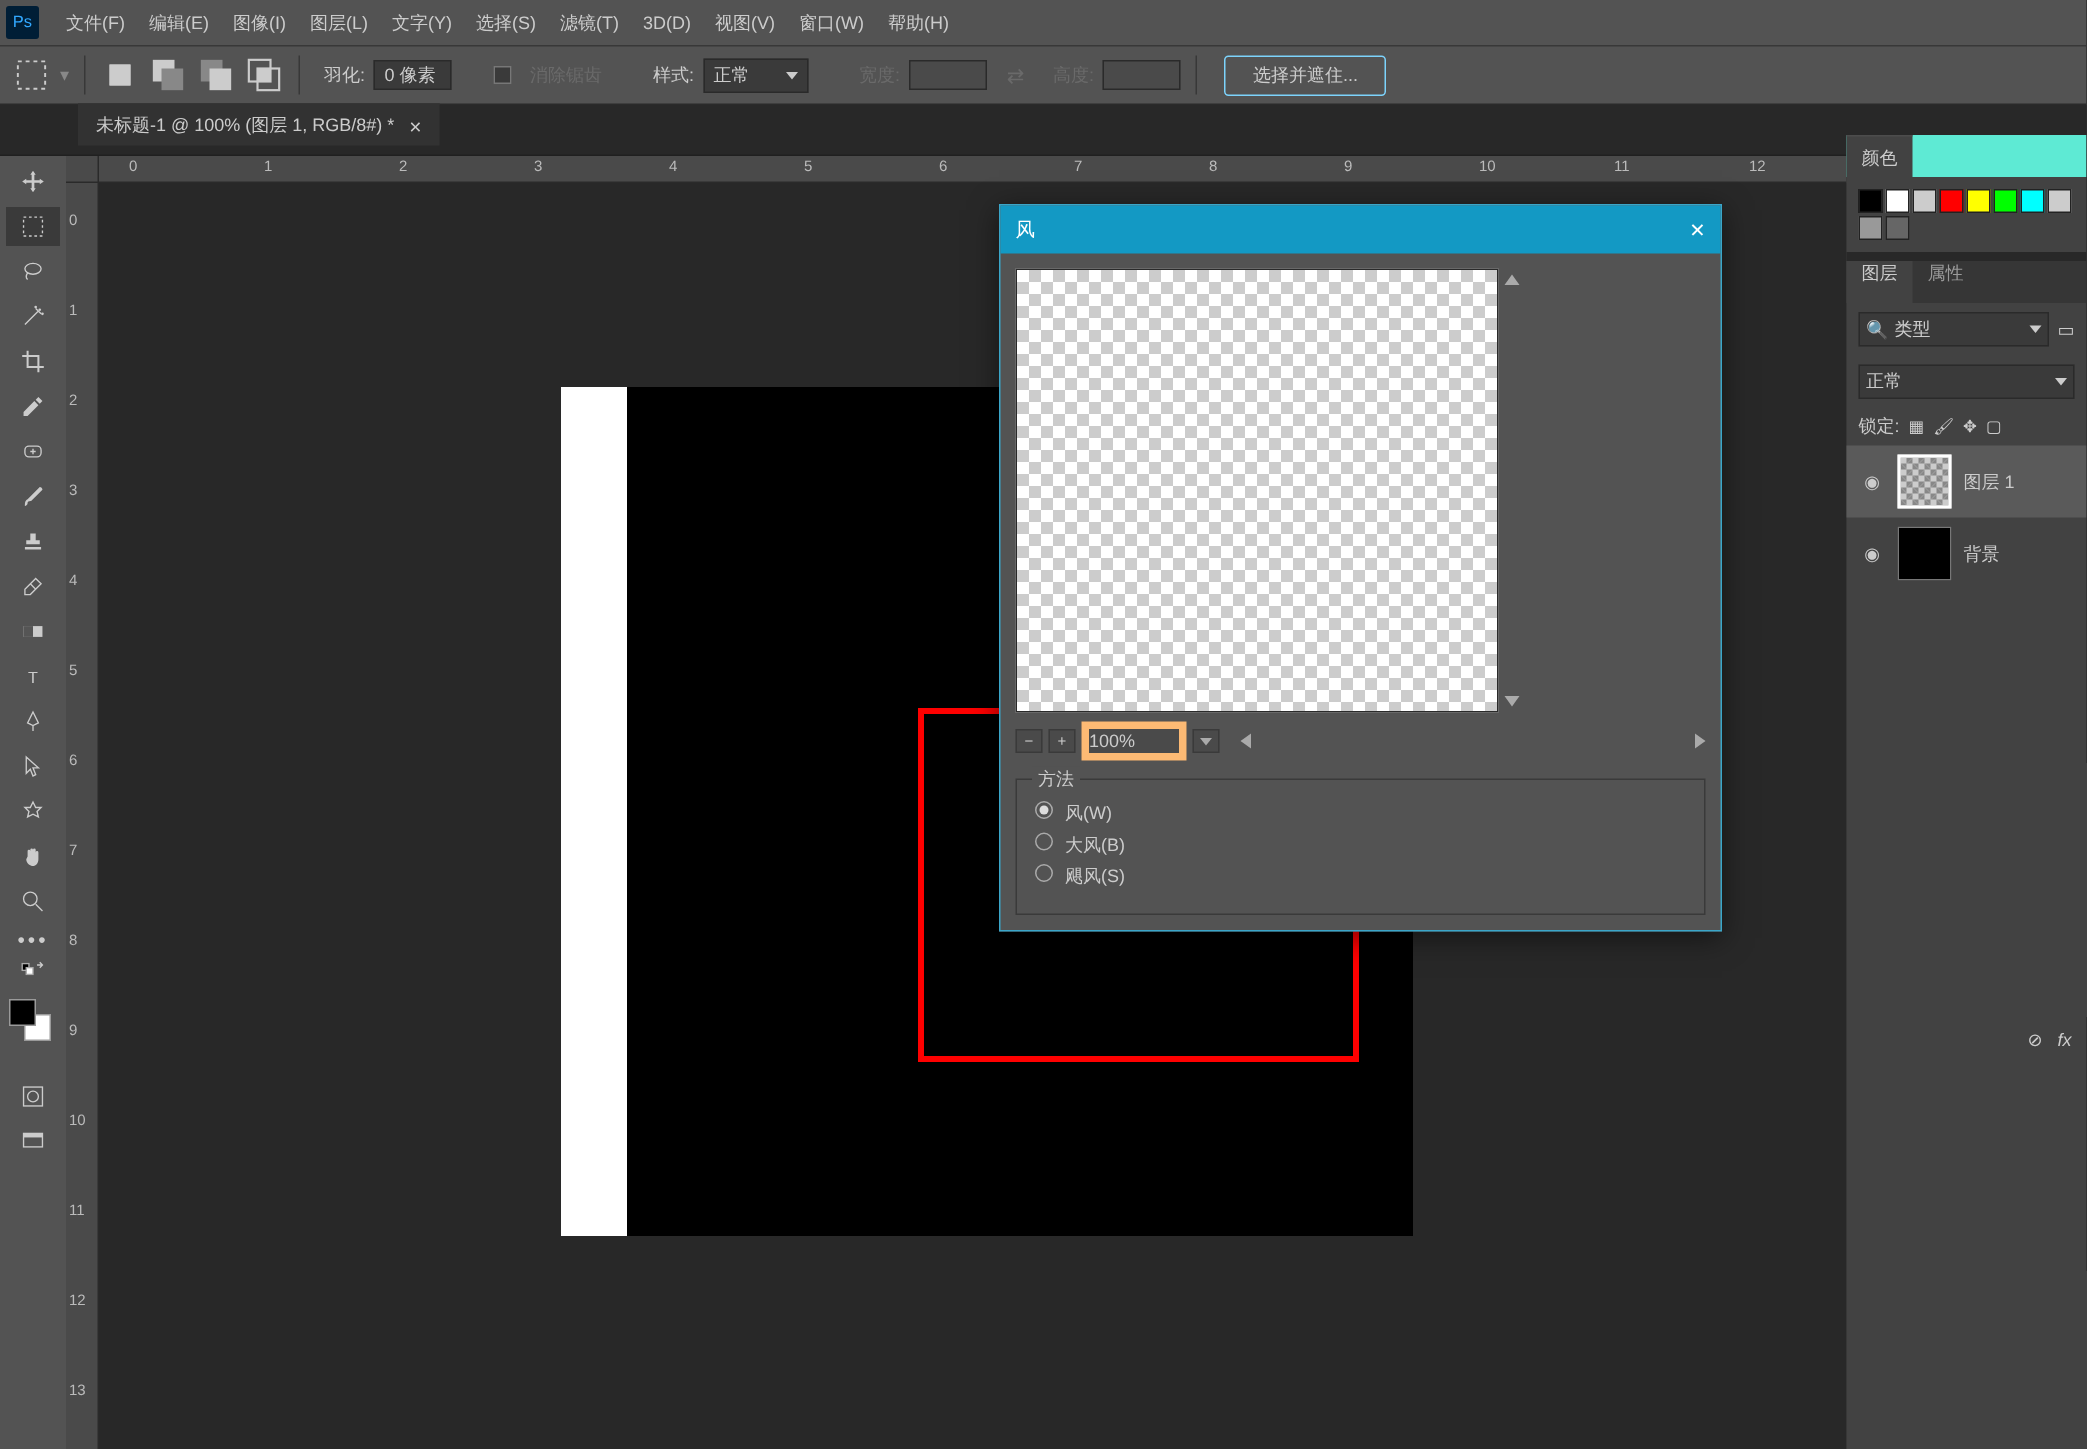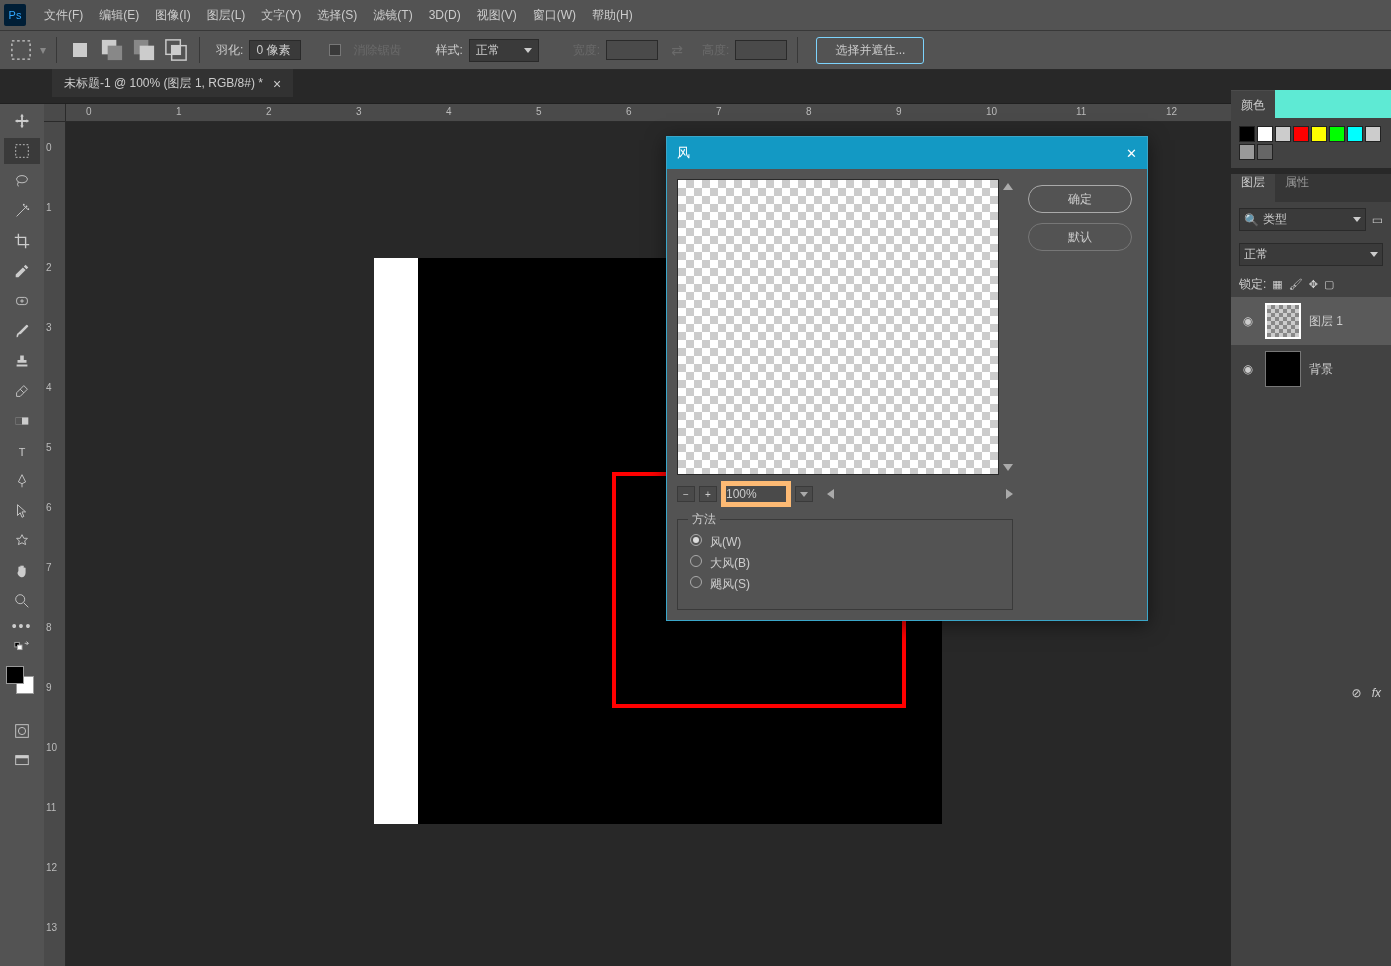--- a/index.html
+++ b/index.html
@@ -368,24 +368,20 @@
             <div class="radio"></div>
             <span>大风(B)</span>
           </div>
         <div class="radio-row">
             <div class="radio"></div>
             <span>飓风(S)</span>
           </div>
       </div>
 
     </div>
-    <div class="dlg-right">
-      <div class="dlg-btn primary">确定</div>
-      <div class="dlg-btn">默认</div>
-    </div>
   </div>
 </div>
 
 <div class="right-panels">
   <div class="panel-tabs">
     <div class="ptab">颜色</div>
   </div>
   <div class="swatches" id="swatches">
       <div class="sw" style="background: rgb(0, 0, 0);"></div>
       <div class="sw" style="background: rgb(255, 255, 255);"></div>

